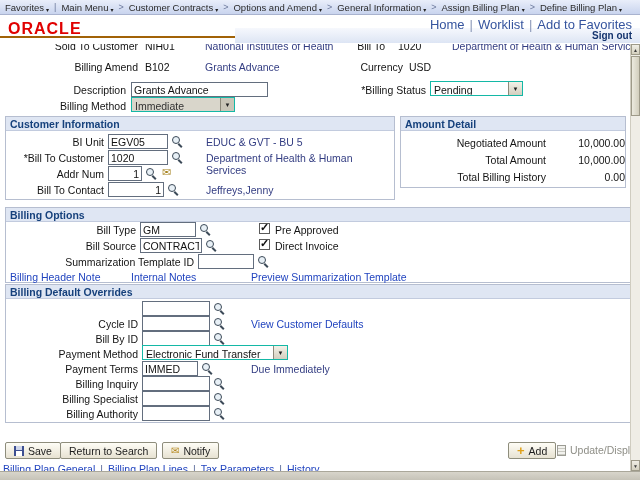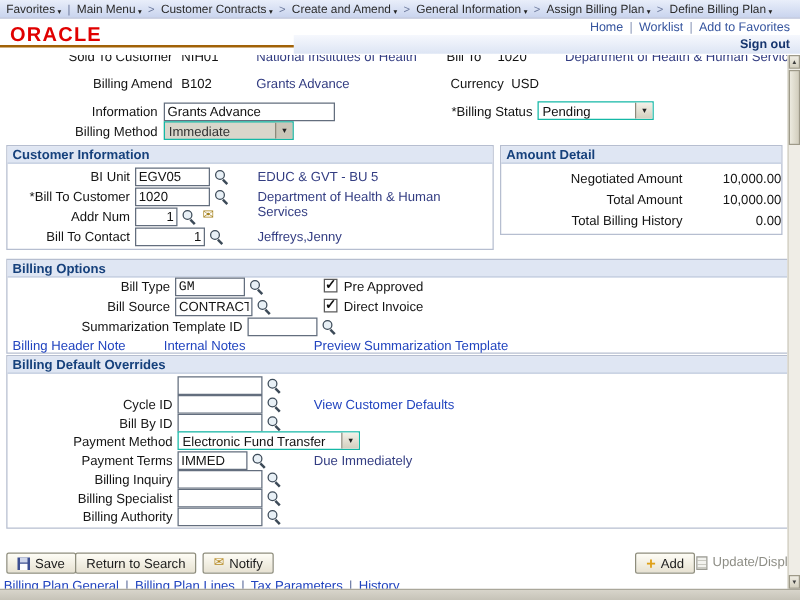--- a/index.html
+++ b/index.html
@@ -9,21 +9,21 @@
 
 .crumbbar{position:absolute;left:0;top:0;width:640px;height:15px;background:linear-gradient(#e9eefa,#c9d4ee);border-bottom:1px solid #a9b3cf;display:flex;align-items:center;gap:5px;padding-left:5px;font-size:9.5px;color:#2b2b2b;white-space:nowrap}
 .crumb{display:inline-flex;align-items:flex-end;gap:2px;cursor:pointer}
 .caret{font-size:6px;color:#222;line-height:1}
 .csep{color:#6a779a;font-size:9px}
 
 
 .orahead{position:absolute;left:0;top:15px;width:640px;height:23px;background:#fff;border-bottom:2px solid #a16207}
 .signband{position:absolute;left:235px;top:13px;right:0;height:15px;background:linear-gradient(#f6f8fd,#dde5f4)}
 .logo{position:absolute;left:8px;top:5px;font-size:16px;font-weight:bold;color:#e00000;letter-spacing:1px}
-.hlinks{position:absolute;right:8px;top:2px;display:flex;gap:5px;font-size:10px;color:#35549e}
+.hlinks{position:absolute;right:8px;top:2px;display:flex;gap:5px;font-size:13px;color:#35549e}
 .hlink{cursor:pointer}
 .hsep{color:#8a97b8}
 .signout{position:absolute;right:8px;top:15px;font-size:10px;font-weight:bold;color:#16356e;cursor:pointer}
 
 
 .content{position:absolute;left:0;top:44px;width:630px;height:427px;overflow:hidden;background:#fff}
 .lbl{position:absolute;text-align:right;white-space:nowrap;color:#141414}
 .val{position:absolute;white-space:nowrap;color:#111}
 .desc{position:absolute;white-space:nowrap;color:#333d82}
 .desc.wrap{white-space:normal}
@@ -77,21 +77,21 @@
       <span>Main Menu</span>
       <span class="caret">▾</span>
     </span>
     <span class="csep">&gt;</span>
     <span class="crumb">
       <span>Customer Contracts</span>
       <span class="caret">▾</span>
     </span>
     <span class="csep">&gt;</span>
     <span class="crumb">
-      <span>Create and Amend</span>
+      <span>Options and Amend</span>
       <span class="caret">▾</span>
     </span>
     <span class="csep">&gt;</span>
     <span class="crumb">
       <span>General Information</span>
       <span class="caret">▾</span>
     </span>
     <span class="csep">&gt;</span>
     <span class="crumb">
       <span>Assign Billing Plan</span>
@@ -125,21 +125,21 @@
     <span class="lbl" style="left:340px;top:-4px;width:45px">Bill To</span>
     <span class="val" style="left:398px;top:-4px">1020</span>
     <span class="desc" style="left:452px;top:-4px">Department of Health &amp; Human Services</span>
 
     <span class="lbl" style="left:58px;top:17px;width:80px">Billing Amend</span>
     <span class="val" style="left:145px;top:17px">B102</span>
     <span class="desc" style="left:205px;top:17px">Grants Advance</span>
     <span class="lbl" style="left:345px;top:17px;width:58px">Currency</span>
     <span class="val" style="left:409px;top:17px">USD</span>
 
-    <span class="lbl" style="left:46px;top:40px;width:80px">Information</span>
+    <span class="lbl" style="left:46px;top:40px;width:80px">Description</span>
     <input class="tbox" style="left: 131px; top: 38px; width: 137px;" value="Grants Advance">
     <span class="lbl" style="left:336px;top:40px;width:90px">*Billing Status</span>
     <div class="sel" style="left:430px;top:37px;width:93px">
       <span>Pending</span>
       <span class="arrowbox">▼</span>
     </div>
 
     <span class="lbl" style="left:46px;top:56px;width:80px">Billing Method</span>
     <div class="sel disabled" style="left:131px;top:53px;width:104px">
       <span>Immediate</span>
@@ -175,21 +175,21 @@
       <span class="lbl" style="left:146px;top:20px;width:78px">10,000.00</span>
       <span class="lbl" style="left:10px;top:37px;width:135px">Total Amount</span>
       <span class="lbl" style="left:146px;top:37px;width:78px">10,000.00</span>
       <span class="lbl" style="left:10px;top:54px;width:135px">Total Billing History</span>
       <span class="lbl" style="left:146px;top:54px;width:78px">0.00</span>
     </div>
 
     <div class="gbox" style="left:5px;top:163px;width:626px;height:76px">
       <div class="ghead">Billing Options</div>
       <span class="lbl" style="left:30px;top:16px;width:100px">Bill Type</span>
-      <input class="tbox" style="left: 134px; top: 14px; width: 56px; font-family: Liberation Mono, monospace;" value="GM">
+      <input class="tbox" style="left: 134px; top: 14px; width: 56px;" value="GM">
       <span class="lkp" style="left:192px;top:14px"></span>
       <span class="cb checked" style="left:253px;top:15px">
           <span class="chk">✓</span>
         </span>
       <span class="cblbl" style="left:269px;top:16px">Pre Approved</span>
 
       <span class="lbl" style="left:30px;top:32px;width:100px">Bill Source</span>
       <input class="tbox" style="left: 134px; top: 30px; width: 62px;" value="CONTRACTS">
       <span class="lkp" style="left:198px;top:30px"></span>
       <span class="cb checked" style="left:253px;top:31px">

